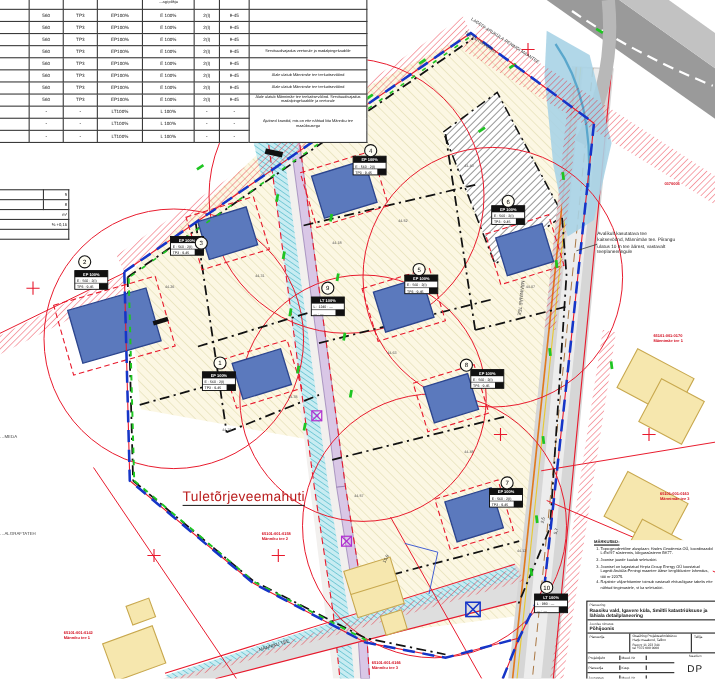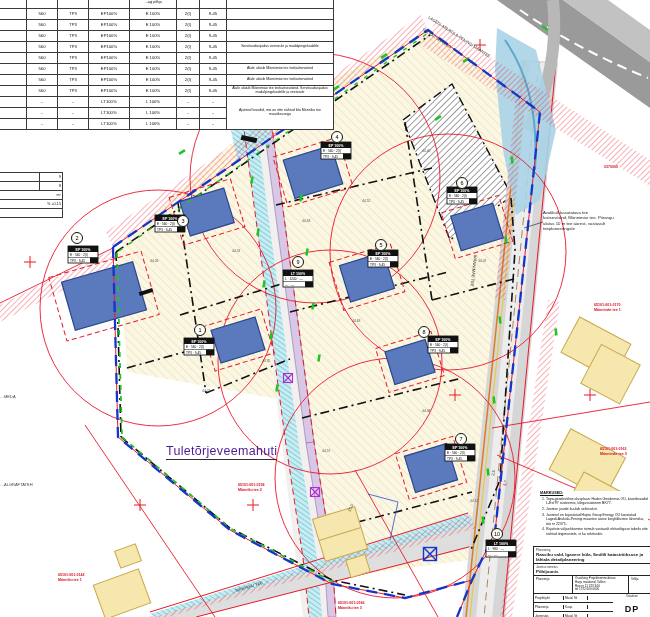--- a/index.html
+++ b/index.html
@@ -11,21 +11,21 @@
   #sumtable td{border:1px solid #3a3a3a;font-size:4.2px;text-align:center;vertical-align:middle;
                padding:0 1px;height:10px;line-height:1.05;}
   #sumtable td.rem{font-size:3.5px;width:104px;text-align:center;}
   #sumtable td.cut{width:26px;border-left:none;}
   
   #fragtable{position:absolute;left:-6px;top:172px;border-collapse:collapse;background:#fff;}
   #fragtable td{border:1px solid #3a3a3a;font-size:3.8px;text-align:right;padding:0 1px;height:8px;}
   #fragtable td.fa{width:42px;}#fragtable td.fb{width:20px;}
   
   .tinytext{position:absolute;font-size:4.3px;line-height:1.25;color:#222;}
-  #fire-label{position:absolute;left:166px;top:444px;font-size:12.5px;color:#4c1d95;
+  #fire-label{position:absolute;left:166px;top:444px;font-size:12.5px;color:#b91c1c;
               border-bottom:1px solid #2d2d2d;padding-bottom:1px;letter-spacing:.3px;}
   .frag{position:absolute;font-size:4px;color:#444;}
   
   #notes{position:absolute;left:540px;top:491px;width:108px;background:#fff;font-size:3.5px;line-height:1.3;}
   #notes .nt{font-weight:bold;text-decoration:underline;font-size:3.8px;}
   #notes ol{margin:1px 0 0 6px;padding:0;}
   #notes li{margin:0 0 1px 0;}
   #tblock{position:absolute;left:533px;top:546px;width:117px;background:#fff;border:1px solid #222;}
   #tblock .row{border-bottom:1px solid #222;padding:1px 2px;}
   #tblock .lab{font-size:3px;color:#333;display:block;}
@@ -37,21 +37,21 @@
   #tblock .grid{display:flex;}
   #tblock .gl{flex:1;}
   #tblock .gl .gr{display:flex;border-bottom:1px solid #222;height:8px;align-items:center;}
   #tblock .gl .gr:last-child{border-bottom:none;}
   #tblock .ga{width:28px;border-right:1px solid #222;font-size:3px;padding-left:1px;}
   #tblock .gb{width:22px;border-right:1px solid #222;font-size:3px;padding-left:1px;}
   #tblock .gc{flex:1;border-right:1px solid #222;}
   #tblock .gright{width:38px;border-left:none;display:flex;flex-direction:column;}
   #tblock .stage{flex:1;text-align:center;border-bottom:1px solid #222;}
   #tblock .stage .lab{font-size:2.8px;}
-  #tblock .stage .big{font-size:9px;font-weight:bold;letter-spacing:1px;}
+  #tblock .stage .big{font-size:9px;font-weight:normal;letter-spacing:1px;}
 </style>
 </head>
 <body>
 
 <div id="canvas">
 
 <svg width="650" height="617" viewBox="0 0 650 617">
   <defs>
     <pattern id="plotHatch" width="6" height="6" patternUnits="userSpaceOnUse" patternTransform="rotate(-45)">
       <rect width="6" height="6" fill="#fcf7e3"></rect>

